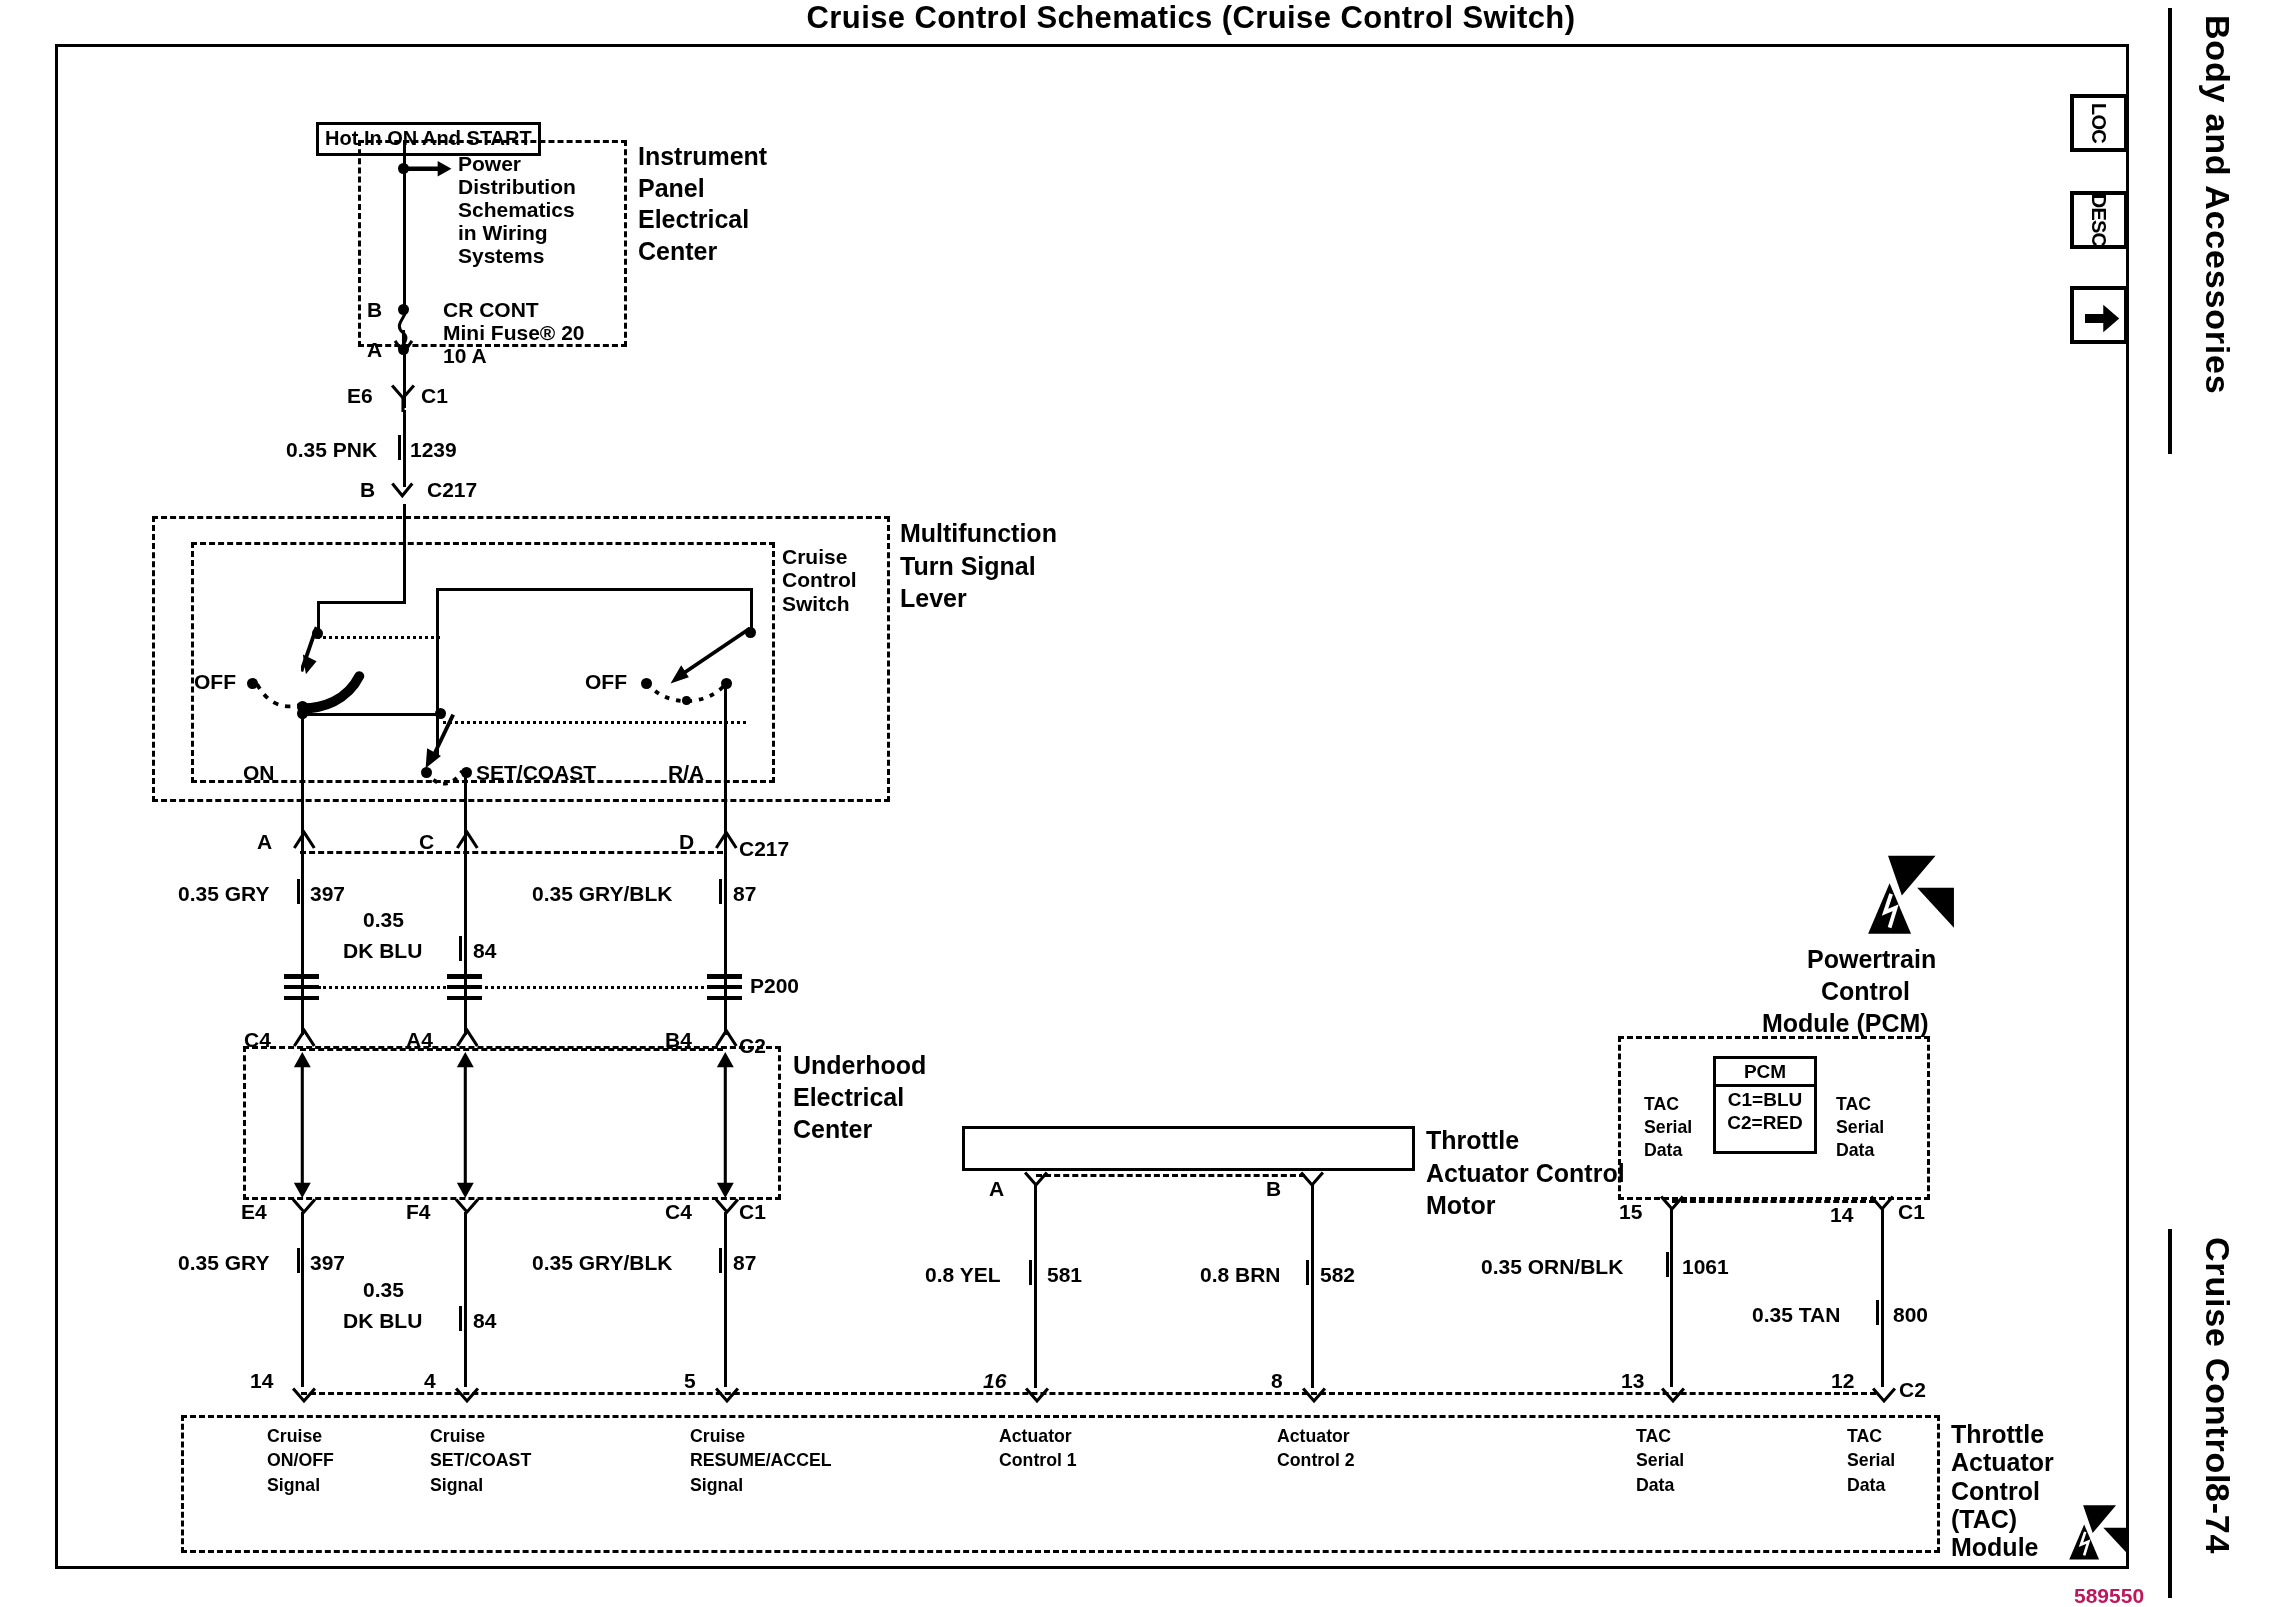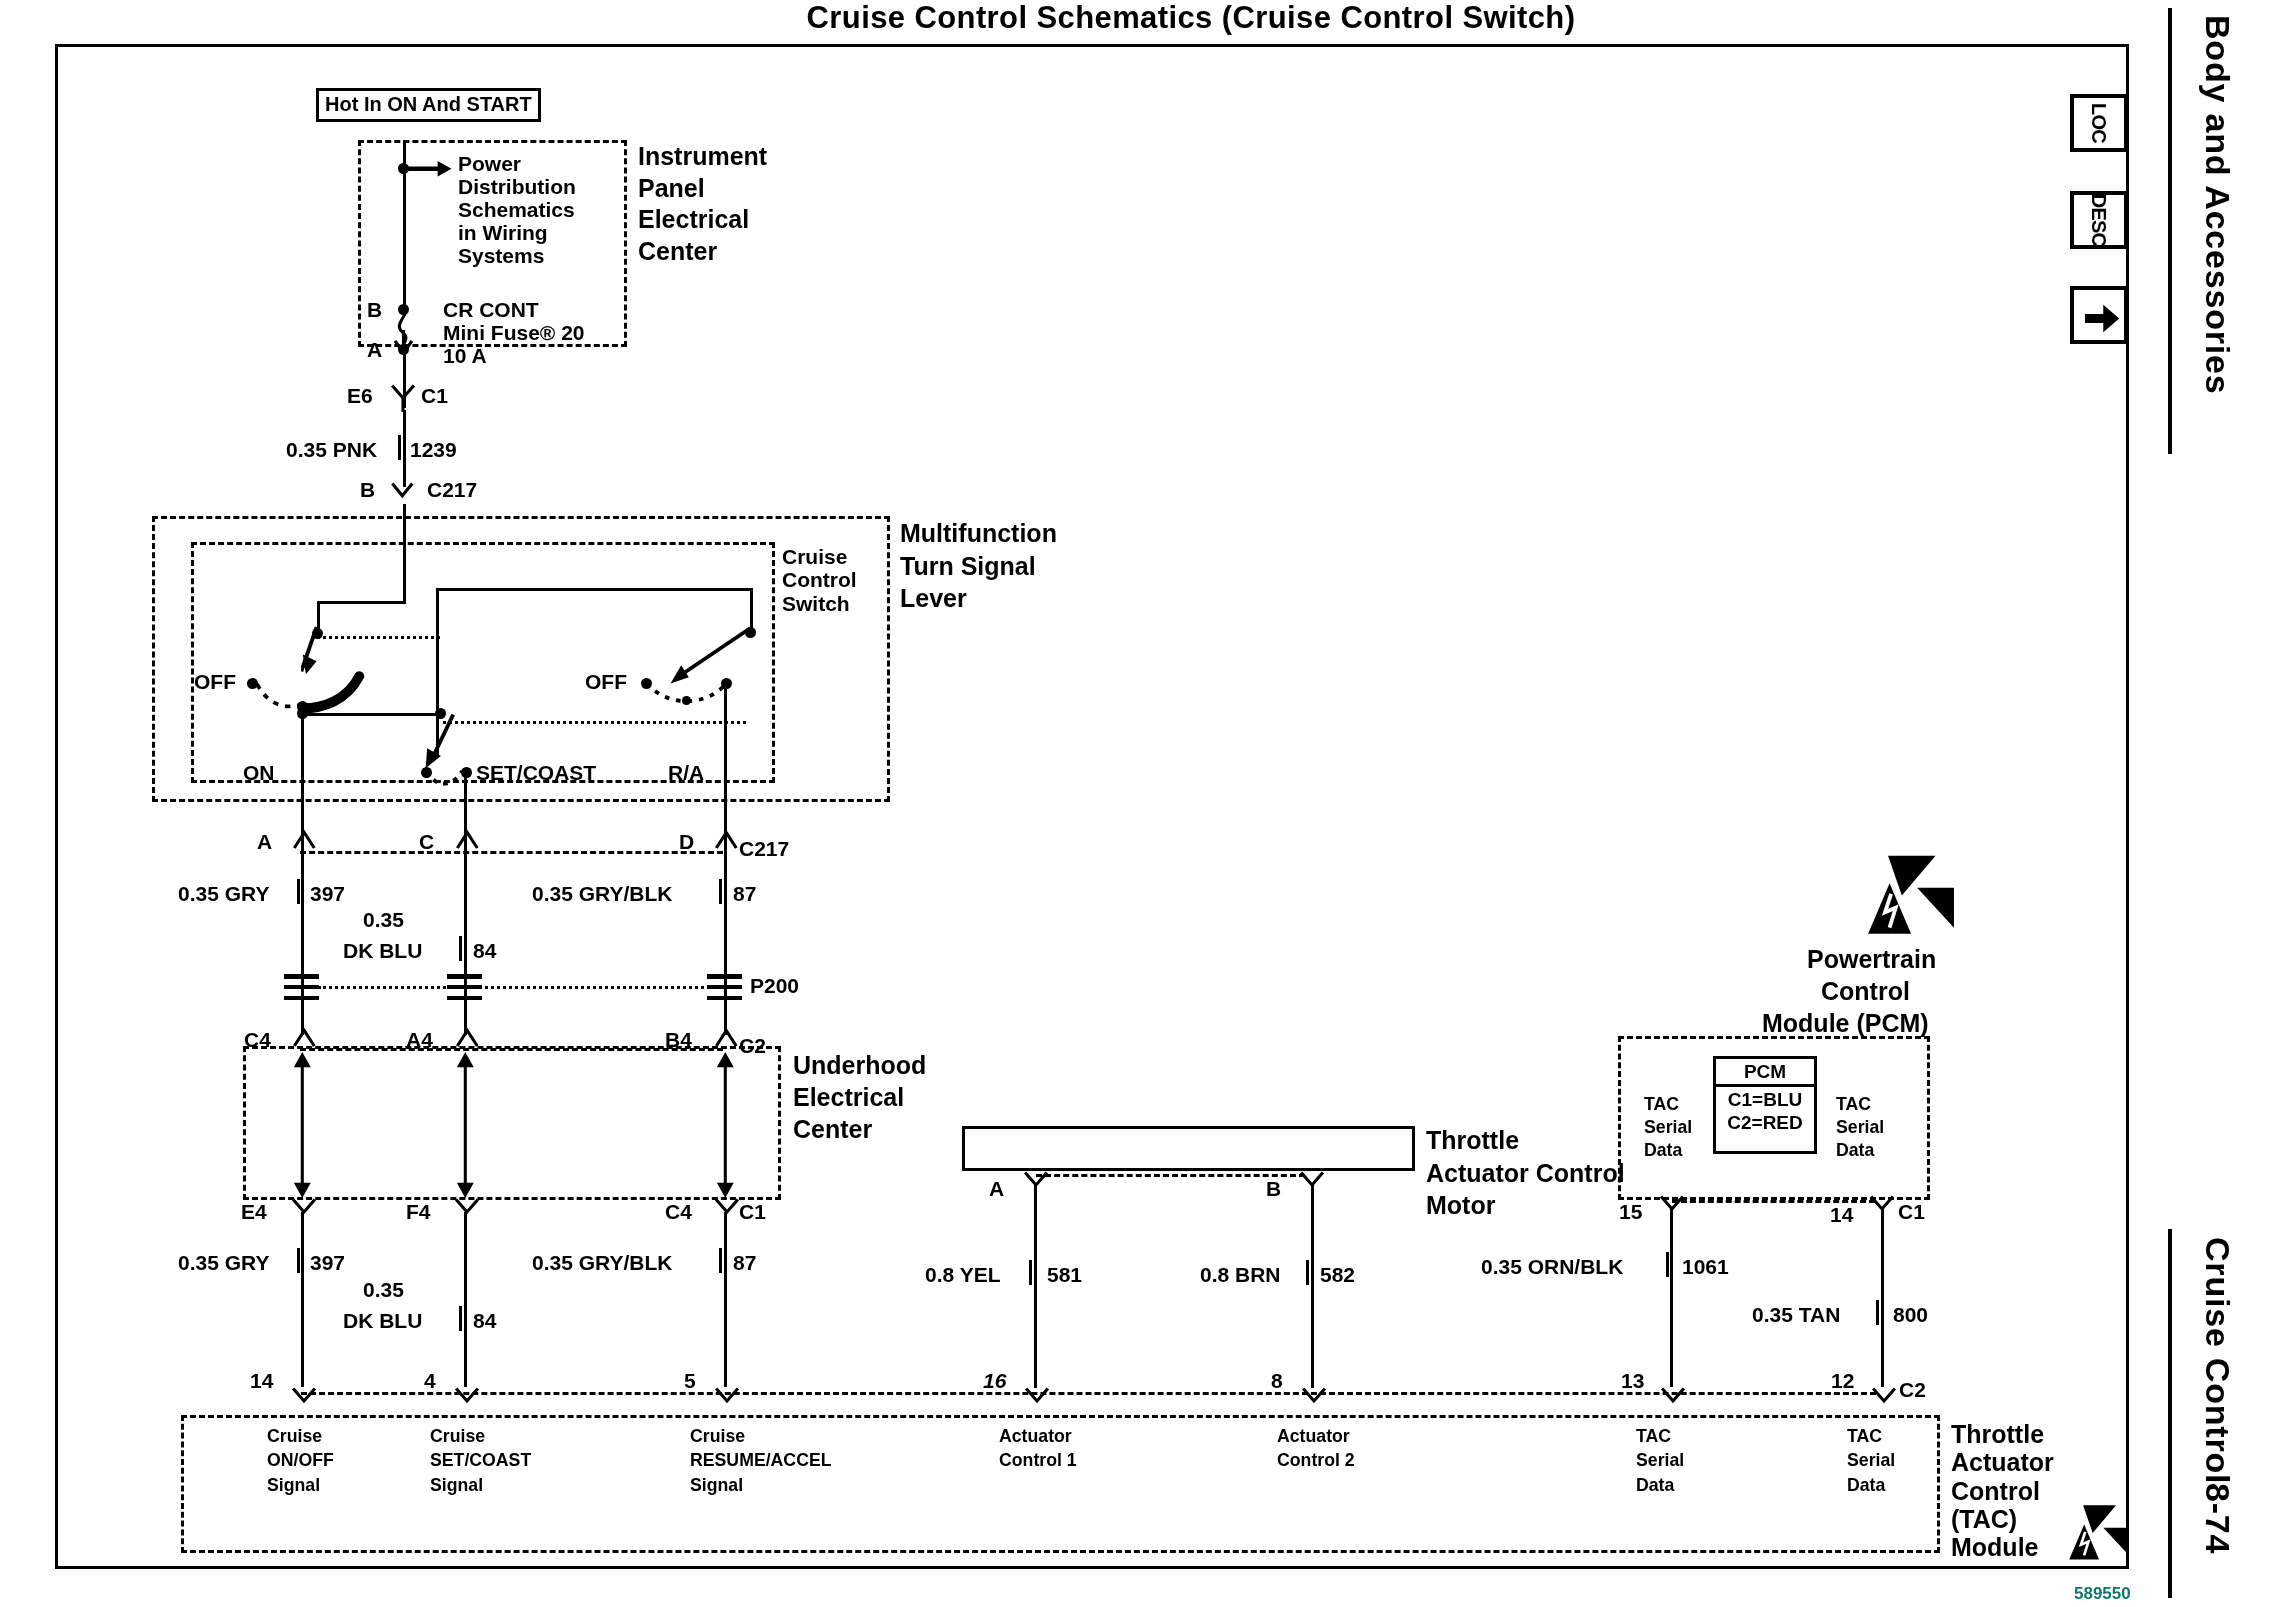--- a/index.html
+++ b/index.html
@@ -38,21 +38,21 @@
   .navbtn{position:absolute;width:58px;height:58px;border:4.6px solid #000;box-sizing:border-box;background:#fff;}
   .navbtn span{position:absolute;left:0;top:0;width:100%;height:100%;display:flex;
      align-items:center;justify-content:center;font-size:20px;font-weight:bold;
      transform:rotate(90deg);letter-spacing:-0.8px;}
   .hotbox{position:absolute;border:3.8px solid #000;background:#fff;box-sizing:border-box;
      font-size:20px;font-weight:bold;padding:2.3px 6.1px;}
   .pcmbox{position:absolute;border:3.8px solid #000;box-sizing:border-box;background:#fff;}
   .pcmbox .hd{border-bottom:3.8px solid #000;text-align:center;font-size:19px;font-weight:bold;padding:1.5px 0;}
   .pcmbox .bd{font-size:19px;font-weight:bold;text-align:center;line-height:1.18;padding:2.3px 0 3.8px;}
   .esd{position:absolute;}
-  .bottomnum{position:absolute;font-size:17px;font-weight:bold;color:#0f766e;}
+  .bottomnum{position:absolute;font-size:21px;font-weight:bold;color:#be185d;}
 </style>
 </head>
 <body>
 
 <div class="abs" id="title">Cruise Control Schematics (Cruise Control Switch)</div>
 
 <div class="abs" id="page-frame"></div>
 
 <div class="navbtn" style="left:2070px;top:94px;">
   <span>LOC</span>
@@ -66,21 +66,21 @@
   </svg>
 </div>
 
 <div class="abs" id="side-rule-a"></div>
 <div class="abs" id="side-rule-b"></div>
 <div class="vtext" style="left:2237px;top:15.4px;">Body and Accessories</div>
 <div class="vtext" style="left:2237px;top:1237px;">Cruise Control</div>
 <div class="vtext" style="left:2237px;top:1483px;">8-74</div>
 <div class="bottomnum" style="left:2074px;top:1584px;">589550</div>
 
-<div class="hotbox" style="left:316px;top:88px;">Hot In ON And START</div>
+<div class="hotbox" style="left:316px;top:122px;">Hot In ON And START</div>
 
 <div class="dashbox" style="left:358px;top:140px;width:269px;height:207px;"></div>
 
 <div class="lbl-lg" style="left:638px;top:142px;">Instrument</div>
 <div class="lbl-lg" style="left:638px;top:174px;">Panel</div>
 <div class="lbl-lg" style="left:638px;top:205px;">Electrical</div>
 <div class="lbl-lg" style="left:638px;top:237px;">Center</div>
 
 <div class="wire vw" style="left:403px;top:140px;height:171px;"></div>
 <div class="dot" style="left:398px;top:163px;"></div>

